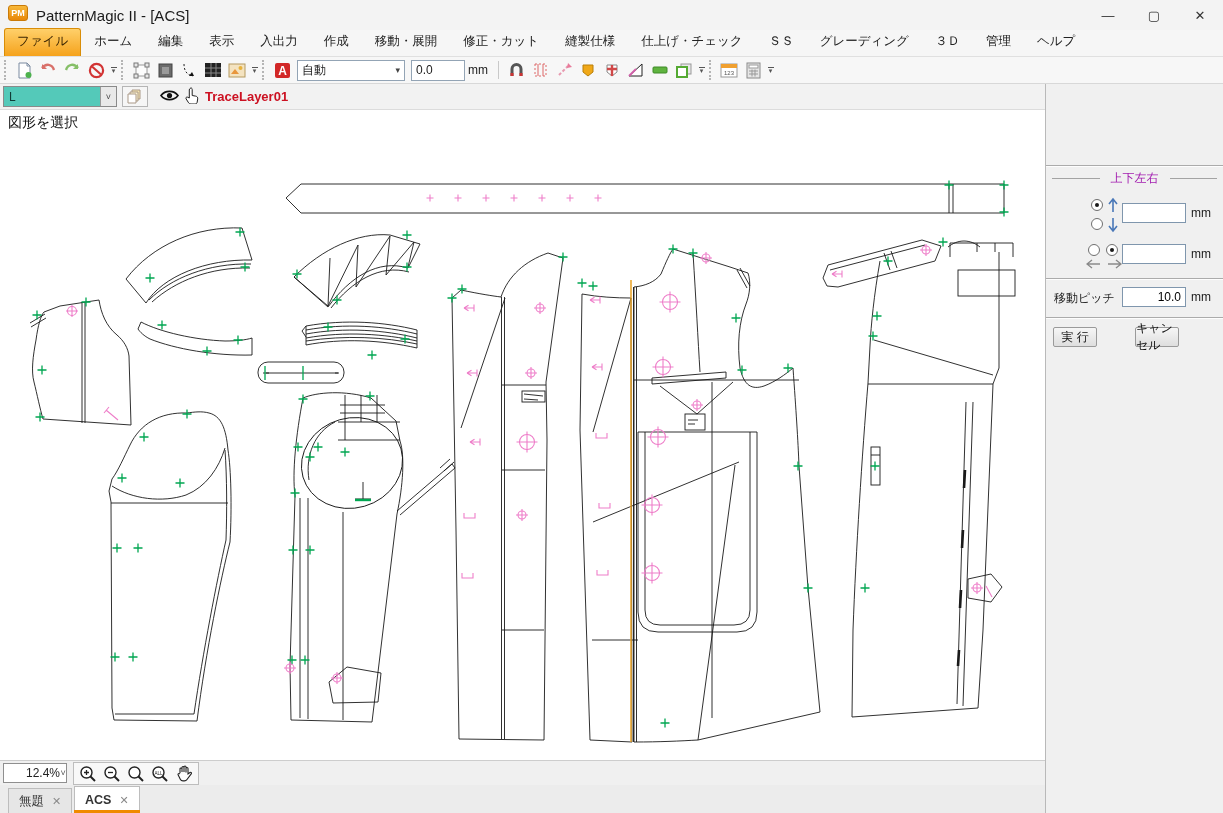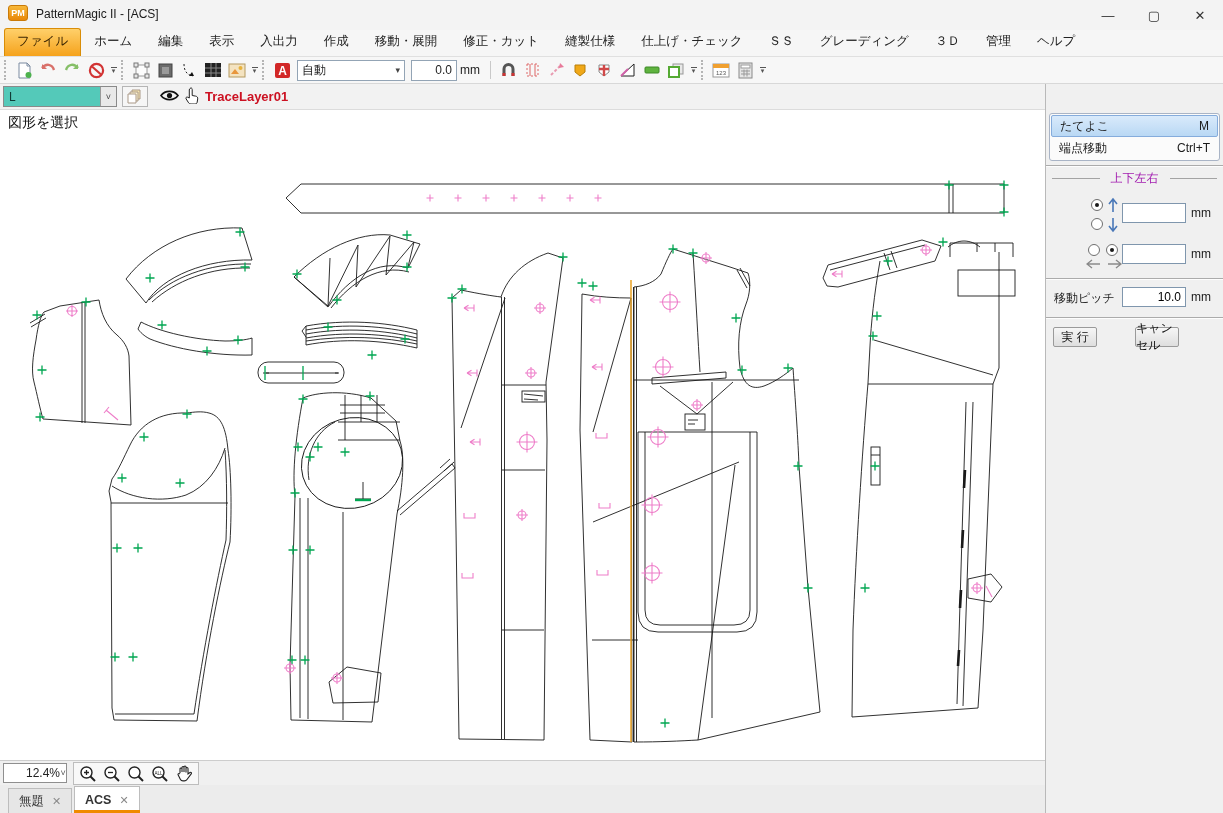--- a/index.html
+++ b/index.html
@@ -4,21 +4,21 @@
 <style>
   * { margin:0; padding:0; box-sizing:border-box; }
   html,body { width:1223px; height:813px; overflow:hidden;
     font-family:"Liberation Sans","DejaVu Sans",sans-serif; background:#f0f0f0; }
 
   
   #titlebar { position:absolute; top:0; left:0; width:1223px; height:30px; background:#f3f3f3; }
   #app-icon { position:absolute; left:8px; top:5px; width:20px; height:16px; border-radius:3px;
     background:linear-gradient(#f8b838,#e8870a); color:#fff; font-size:9px; font-weight:bold;
     display:flex; align-items:center; justify-content:center; border:1px solid #c97a08; }
-  #win-title { position:absolute; left:36px; top:7px; font-size:12px; color:#1a1a1a; }
+  #win-title { position:absolute; left:36px; top:7px; font-size:15px; color:#1a1a1a; }
   .winbtn { position:absolute; top:0; width:46px; height:30px; display:flex; align-items:center;
     justify-content:center; font-size:13px; color:#333; cursor:default; }
   #btn-min { right:92px; } #btn-max { right:46px; } #btn-close { right:0; }
 
   
   #menubar { position:absolute; top:30px; left:0; width:1223px; height:27px; background:#f6f6f6;
     border-bottom:1px solid #e0e0e0; display:flex; align-items:flex-end; padding-left:4px; }
   .menu-item { font-size:12.5px; color:#222; padding:5px 13px 6px; white-space:nowrap; }
   .menu-item.active { background:linear-gradient(#ffd06a,#f5a21c); border:1px solid #d98d07;
     border-bottom:none; border-radius:3px 3px 0 0; color:#3a2400; padding:4px 12px 6px; }
@@ -26,22 +26,22 @@
   
   #toolbar { position:absolute; top:57px; left:0; width:1223px; height:27px; background:#f7f7f7;
     border-bottom:1px solid #d8d8d8; display:flex; align-items:center; padding-left:2px; }
   .tb-btn { width:24px; height:24px; display:flex; align-items:center; justify-content:center; }
   .grip { width:6px; height:20px; border-left:2px dotted #b5b5b5; margin:0 2px; }
   .ovf { width:11px; height:20px; display:flex; flex-direction:column; align-items:center;
     justify-content:center; font-size:7px; color:#555; line-height:4px; }
   .ovf i { display:block; width:6px; border-top:1px solid #555; margin-bottom:1px; }
   .tb-combo { width:108px; height:21px; background:#fff; border:1px solid #93a4b5; font-size:12px;
     color:#222; display:flex; align-items:center; padding:0 4px; justify-content:space-between; margin:0 3px; }
-  .tb-input { width:46px; height:21px; background:#fff; border:1px solid #93a4b5; font-size:12px;
-    color:#222; text-align:right; padding:0 4px; margin-left:3px;
+  .tb-input { width:54px; height:21px; background:#fff; border:1px solid #93a4b5; font-size:12px;
+    color:#222; padding:0 4px; margin-left:3px;
     font-family:"Liberation Sans","DejaVu Sans",sans-serif; }
   .tb-unit { font-size:12px; color:#222; margin:0 5px 0 3px; }
   .vsep { width:1px; height:18px; background:#c9c9c9; margin:0 5px; }
 
   
   #layerbar { position:absolute; top:84px; left:0; width:1045px; height:26px; background:#f2f2f2;
     border-bottom:1px solid #dcdcdc; }
   #layer-select { position:absolute; left:3px; top:2px; width:114px; height:21px;
     border:1px solid #8a8a8a; background:#54c9b9; display:flex; align-items:center; }
   #layer-select .val { flex:1; font-size:12px; color:#103c36; padding-left:5px; }
@@ -550,30 +550,20 @@
       <use href="#pa" x="831" y="164"></use>
         <use href="#pcs" x="926" y="140"></use>
       <use href="#pcs" x="977" y="478"></use>
         <path d="M986,476 L992,487"></path>
     </g>
   </svg>
 </div>
 
 <div id="rightpanel">
 
-  <div id="rp-list">
-    <div class="rp-row selected">
-      <span>たてよこ</span>
-      <span>M</span>
-    </div>
-    <div class="rp-row">
-      <span>端点移動</span>
-      <span>Ctrl+T</span>
-    </div>
-  </div>
 
   <div class="divider" style="top:81px"></div>
   <div id="rp-grouphead">
     <i></i>
       <span>上下左右</span>
       <i></i>
   </div>
 
   <span class="radio checked" style="left:45px; top:115px"></span>
   <svg class="arrow-svg" style="left:62px; top:112px" width="10" height="17" viewBox="0 0 10 17">

